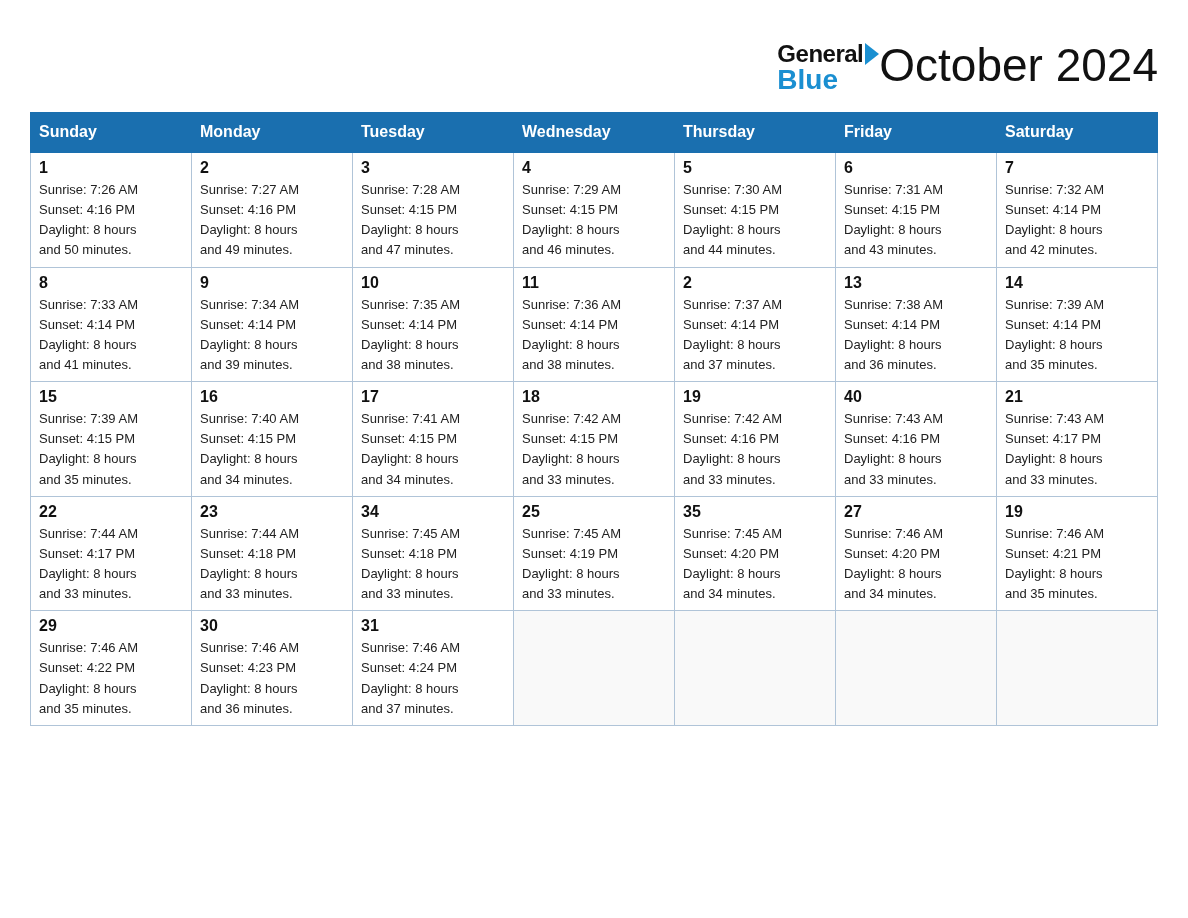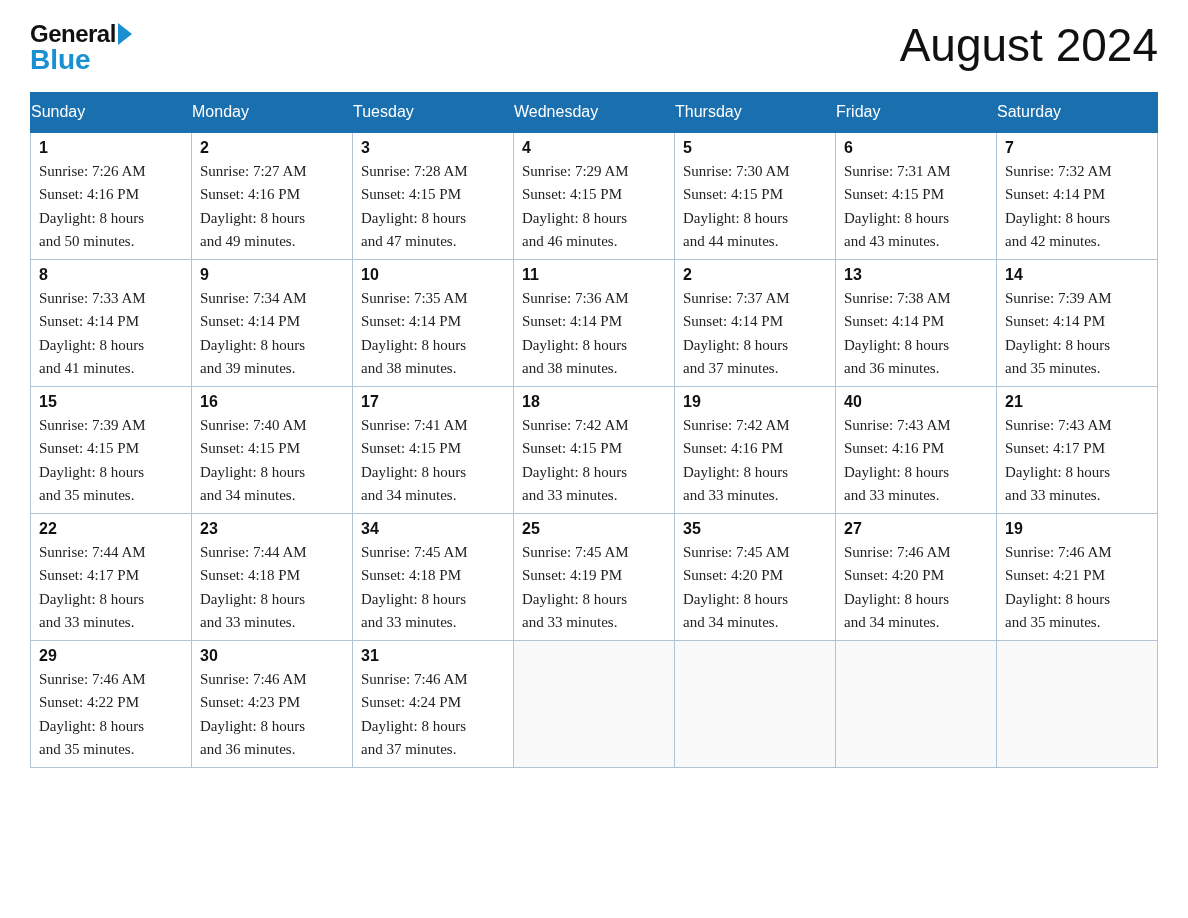--- a/index.html
+++ b/index.html
@@ -5,23 +5,24 @@
     * { box-sizing: border-box; margin: 0; padding: 0; }
     body {
       font-family: Arial, Helvetica, sans-serif;
       background: #fff;
       padding: 20px 30px;
       width: 1188px;
       min-height: 918px;
     }
     .header {
       display: flex;
-      justify-content: space-between;
+      justify-content: flex-end;
       align-items: flex-start;
       margin-bottom: 16px;
+      margin-top: 20px;
     }
     .header-right {
       text-align: right;
     }
     .month-title {
       font-size: 46px;
       font-weight: 300;
       color: #111;
       line-height: 1.1;
     }
@@ -32,22 +33,22 @@
     }
     table {
       width: 100%;
       border-collapse: collapse;
       table-layout: fixed;
     }
     thead tr th {
       background-color: #1a6faf;
       color: #fff;
       font-size: 16px;
-      font-weight: normal;
-      padding: 10px 0;
+      font-weight: bold;
+      padding: 10px 8px;
       text-align: left;
       border: 1px solid #1a6faf;
     }
     tbody tr td {
       vertical-align: top;
       border: 1px solid #b0c4d8;
       padding: 6px 8px;
       height: 110px;
       background: #fff;
     }
@@ -58,24 +59,23 @@
       border-top: 2px solid #1a6faf;
     }
     tbody tr td .day-num {
       font-size: 16px;
       font-weight: bold;
       color: #111;
       display: block;
       margin-bottom: 3px;
     }
     tbody tr td .day-info {
-      font-size: 15px;
+      font-size: 13px;
       color: #222;
       line-height: 1.55;
-      font-family: Liberation Serif, serif;
     }
     tbody tr td.empty {
       background: #f9f9f9;
     }
     .logo-container {
       display: flex;
       flex-direction: column;
       align-items: flex-start;
     }
     .logo-line1 {
@@ -111,21 +111,21 @@
 
 <div class="header">
   <div class="logo-container">
     <div class="logo-line1">
       <span class="general-text">General</span>
       <span class="blue-arrow"></span>
     </div>
     <div class="logo-line2">Blue</div>
   </div>
   <div class="header-right">
-    <div class="month-title">August 2024</div>
+    <div class="month-title">October 2024</div>
   </div>
 </div>
 
 <table>
   <thead>
     <tr>
     <th>Sunday</th>
         <th>Monday</th>
         <th>Tuesday</th>
         <th>Wednesday</th>

